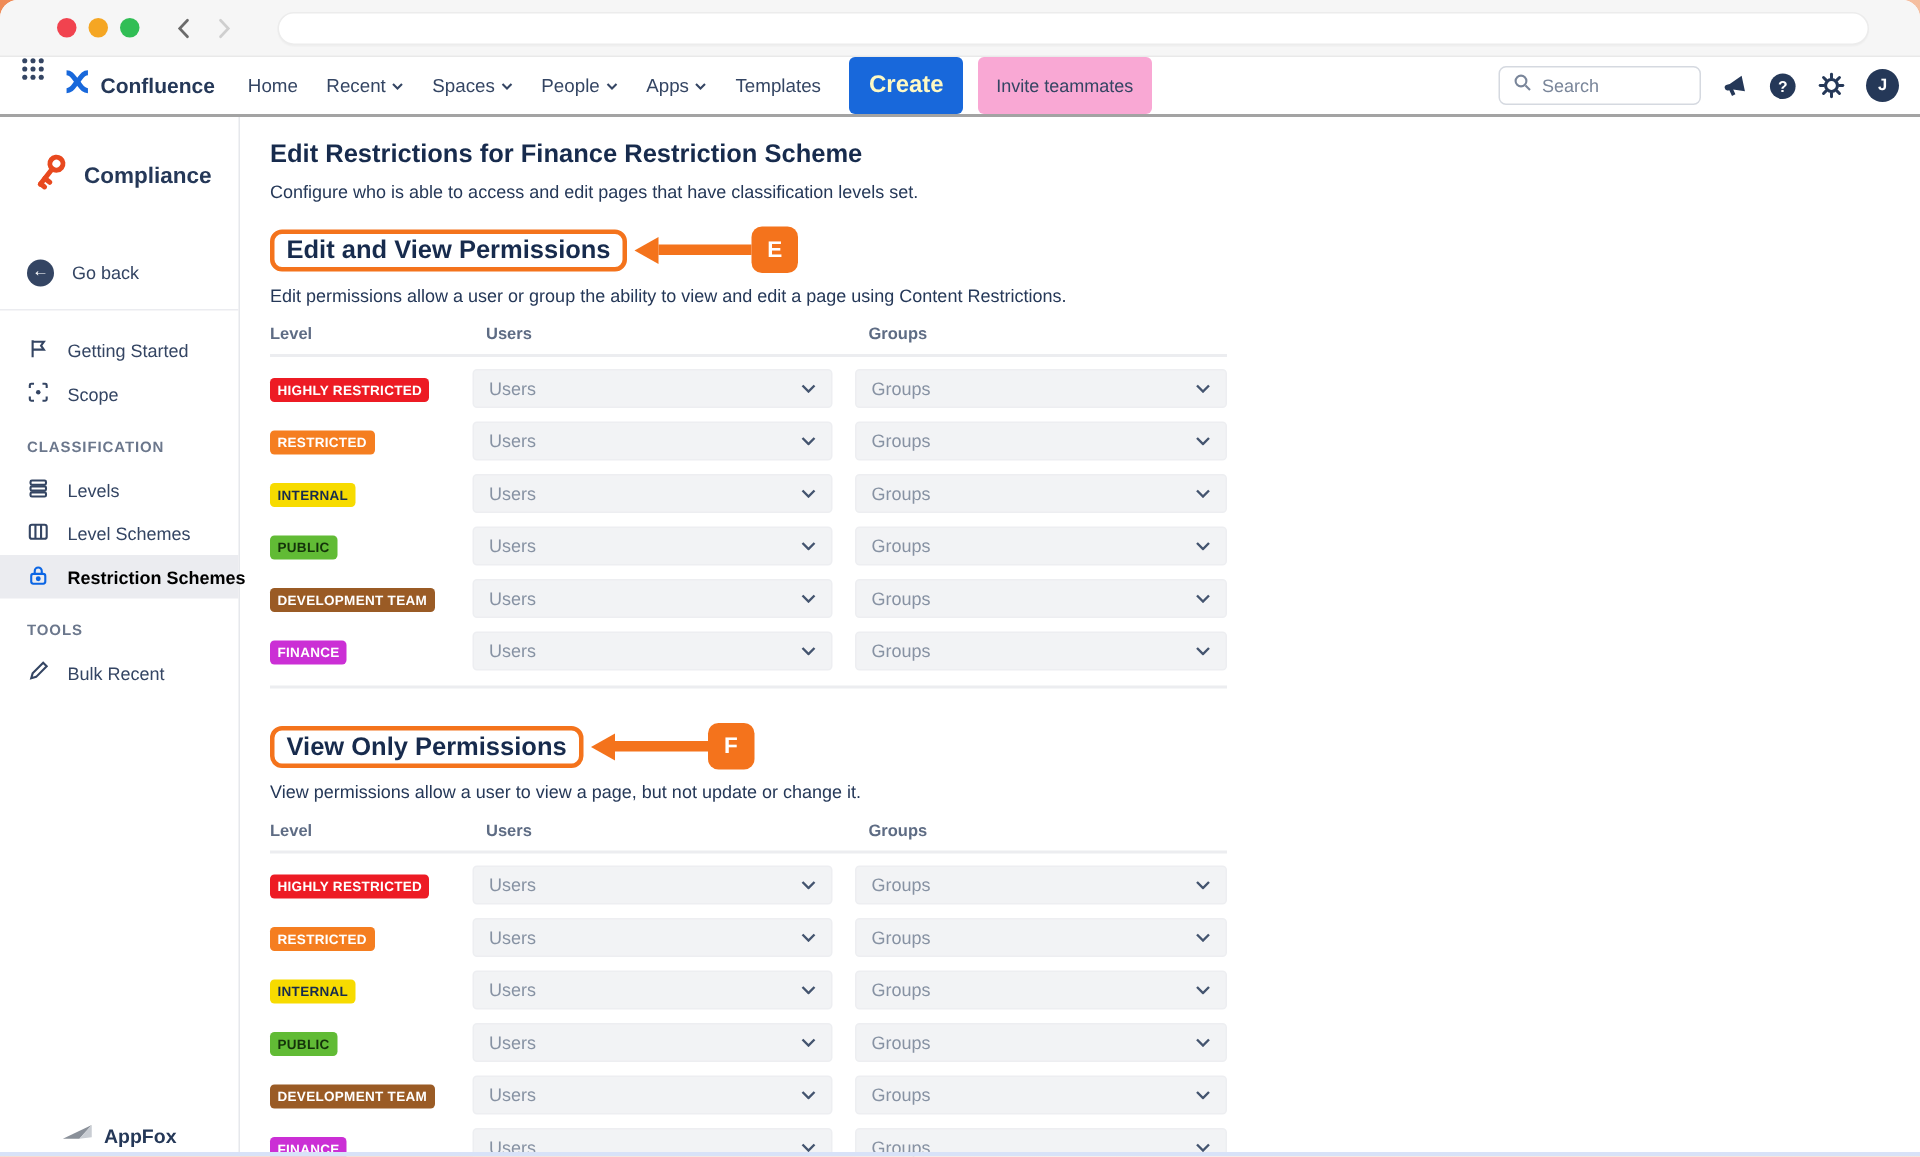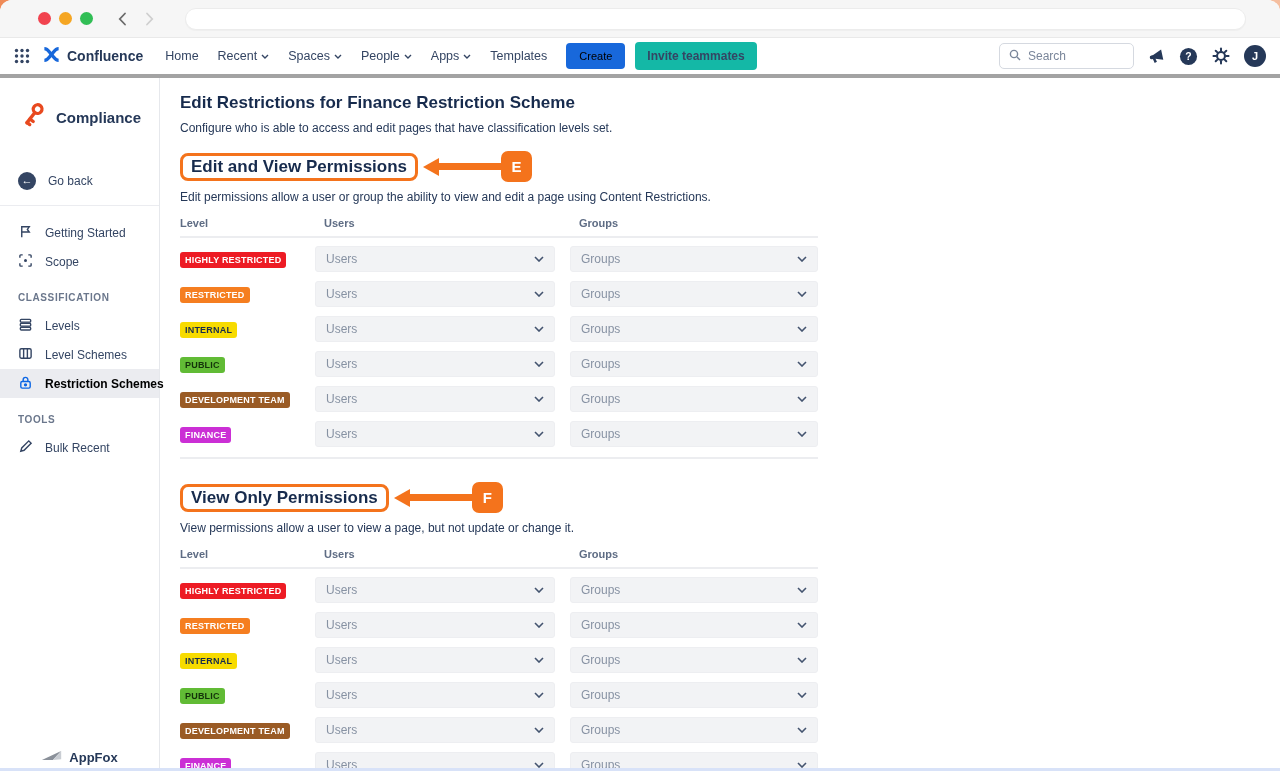--- a/index.html
+++ b/index.html
@@ -17,30 +17,30 @@
     display:flex; align-items:center; padding:0 16px; flex-shrink:0; }
   .lights { display:flex; gap:8px; margin-left:22px; }
   .light { width:13px; height:13px; border-radius:50%; }
   .light.red{ background:#F1434F; } .light.amber{ background:#F5A623; } .light.green{ background:#31BE55; }
   .histbtns { display:flex; gap:10px; margin-left:22px; align-items:center; }
   .histbtns svg { display:block; }
   .urlbar { flex:1; height:22px; margin:0 18px 0 28px; background:#fff; border:1px solid #ECECEC;
     border-radius:12px; box-shadow:0 1px 1px rgba(0,0,0,.03); padding:0 12px; font-size:11px; color:#999; outline:none; }
 
   
-  .navbar { height:40px; background:#fff; border-bottom:4px solid #a3a3a3; display:flex;
-    align-items:center; padding:0 14px; flex-shrink:0; }
+  .navbar { height:40px; background:#fff; border-bottom:2px solid #a3a3a3; display:flex;
+    padding:0 14px; flex-shrink:0; }
   .grid-icon { margin-right:12px; cursor:pointer; display:flex; }
   .brand { display:flex; align-items:center; gap:6px; margin-right:22px; cursor:pointer; }
   .brand-name { font-size:14px; font-weight:700; color:#253858; }
   .nav-item { display:flex; align-items:center; gap:4px; font-size:12.5px; color:#344563;
     margin-right:19px; cursor:pointer; white-space:nowrap; }
-  .btn-create { background:#1868DB; color:#000000; font-size:11px; font-weight:400; border:none;
+  .btn-create { background:#1868DB; color:#fef9c3; font-size:16px; font-weight:700; border:none;
     border-radius:4px; padding:7px 13px; margin-right:10px; cursor:pointer; }
-  .btn-invite { background:#14b8a6; color:#344563; font-size:12px; font-weight:700; border:none;
+  .btn-invite { background:#f9a8d4; color:#344563; font-size:12px; font-weight:400; border:none;
     border-radius:4px; padding:7px 12px; cursor:pointer; }
   .nav-right { margin-left:auto; display:flex; align-items:center; gap:14px; }
   .searchbox { display:flex; align-items:center; gap:7px; width:135px; height:26px;
     border:1px solid #D5D9E0; border-radius:5px; padding:0 9px; background:#fff; }
   .searchbox input { border:none; outline:none; width:90px; font-size:12px; color:#344563;
     font-family:inherit; background:transparent; }
   .searchbox input::placeholder { color:#7A869A; }
   .nav-ic { cursor:pointer; display:flex; }
   .avatar { width:22px; height:22px; border-radius:50%; background:#253858; color:#fff;
     font-size:11px; font-weight:700; display:flex; align-items:center; justify-content:center; cursor:pointer; }

